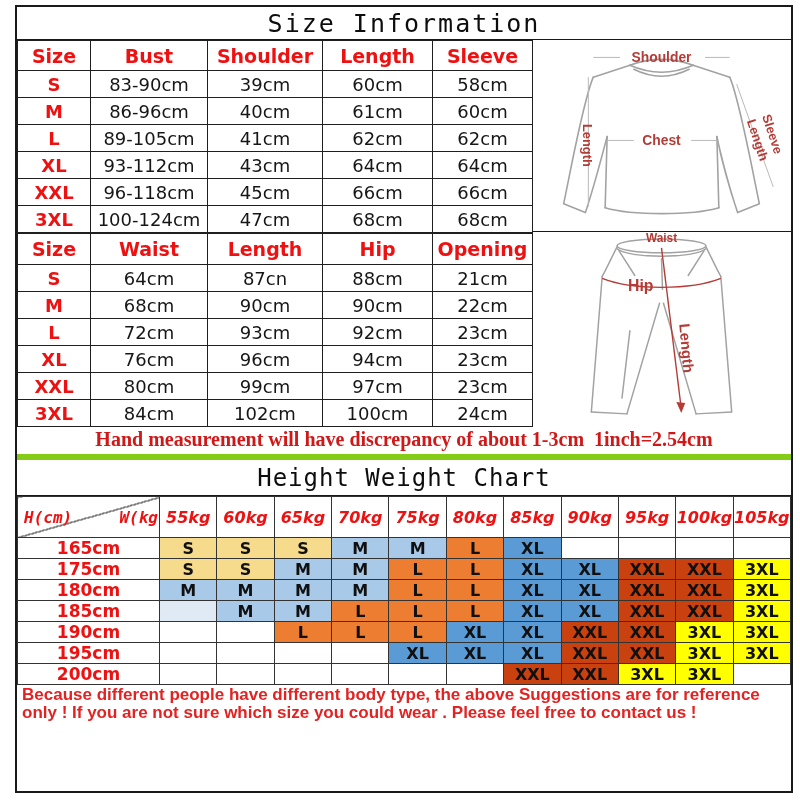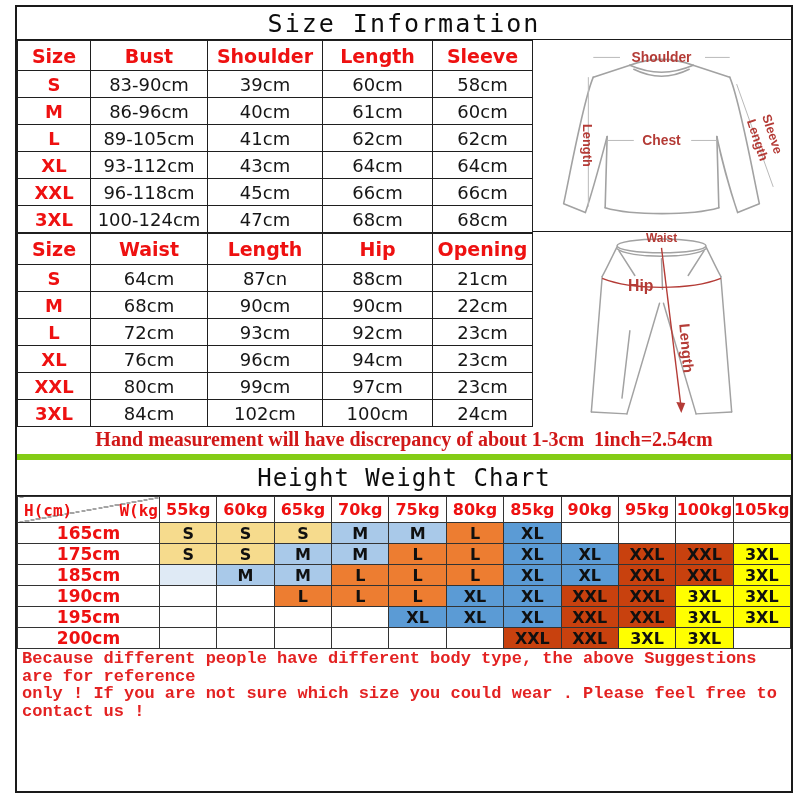--- a/index.html
+++ b/index.html
@@ -32,32 +32,32 @@
             display:flex;align-items:center;justify-content:center;white-space:pre-wrap;
             font-family:"Liberation Serif",serif;font-weight:bold;font-size:20px;color:#d01818;}
 
   .hw-title{flex:none;height:36px;border-bottom:1px solid #1a1a1a;box-sizing:border-box;
             display:flex;align-items:center;justify-content:center;
             font-family:"DejaVu Sans Mono",monospace;font-size:24px;letter-spacing:1px;color:#0d0d0d;}
 
   table.hw{flex:none;border-collapse:collapse;table-layout:fixed;width:100%;}
   table.hw th,table.hw td{border:1px solid #333;text-align:center;vertical-align:middle;padding:0;overflow:hidden;}
   table.hw tr{height:20px;}
-  table.hw tr.hw-hdr{height:26px;}
+  table.hw tr.hw-hdr{height:41px;font-style:italic;}
   table.hw th.weight{color:#ee1111;font-weight:bold;font-size:16px;font-family:"DejaVu Sans",sans-serif;}
   table.hw th.hrow{color:#ee1111;font-weight:bold;font-size:17px;background:#fff;}
   table.hw td.zone{font-weight:bold;font-size:16px;color:#101010;font-family:"DejaVu Sans",sans-serif;}
   td.corner{position:relative;
      background:linear-gradient(to bottom right,transparent 49.2%,#4a4a4a 49.2%,#4a4a4a 50.8%,transparent 50.8%);}
   td.corner .ch{position:absolute;left:6px;top:50%;transform:translateY(-50%);
      color:#ee1111;font-weight:bold;font-size:16px;font-family:"DejaVu Sans Mono",monospace;}
   td.corner .cw{position:absolute;right:1px;top:50%;transform:translateY(-50%);
      color:#ee1111;font-weight:bold;font-size:16px;font-family:"DejaVu Sans Mono",monospace;}
 
-  .footer{flex:1;padding:1px 5px 12px 5px;font-family:Liberation Mono, monospace;font-weight:bold;
+  .footer{flex:1;padding:1px 5px 12px 5px;font-family:Liberation Sans, sans-serif;font-weight:bold;
           font-size:17px;line-height:17.5px;color:#e32222;}
 
   svg text{font-family:"Liberation Sans",sans-serif;font-weight:bold;}
 </style>
 </head>
 <body>
 
 <div class="sheet">
 
   <div class="title-row">Size Information</div>
@@ -311,20 +311,34 @@
           <td class="zone" style="background:#a9c9e9">M</td>
           <td class="zone" style="background:#ed7d31">L</td>
           <td class="zone" style="background:#ed7d31">L</td>
           <td class="zone" style="background:#5b9bd5">XL</td>
           <td class="zone" style="background:#5b9bd5">XL</td>
           <td class="zone" style="background:#c8410e">XXL</td>
           <td class="zone" style="background:#c8410e">XXL</td>
           <td class="zone" style="background:#ffff00">3XL</td>
         </tr>
         <tr>
+          <th class="hrow">180cm</th>
+          <td class="zone" style="background:#a9c9e9">M</td>
+          <td class="zone" style="background:#a9c9e9">M</td>
+          <td class="zone" style="background:#a9c9e9">M</td>
+          <td class="zone" style="background:#a9c9e9">M</td>
+          <td class="zone" style="background:#ed7d31">L</td>
+          <td class="zone" style="background:#ed7d31">L</td>
+          <td class="zone" style="background:#5b9bd5">XL</td>
+          <td class="zone" style="background:#5b9bd5">XL</td>
+          <td class="zone" style="background:#c8410e">XXL</td>
+          <td class="zone" style="background:#c8410e">XXL</td>
+          <td class="zone" style="background:#ffff00">3XL</td>
+        </tr>
+        <tr>
           <th class="hrow">185cm</th>
           <td class="zone" style="background:#dfeaf5"></td>
           <td class="zone" style="background:#a9c9e9">M</td>
           <td class="zone" style="background:#a9c9e9">M</td>
           <td class="zone" style="background:#ed7d31">L</td>
           <td class="zone" style="background:#ed7d31">L</td>
           <td class="zone" style="background:#ed7d31">L</td>
           <td class="zone" style="background:#5b9bd5">XL</td>
           <td class="zone" style="background:#5b9bd5">XL</td>
           <td class="zone" style="background:#c8410e">XXL</td>

